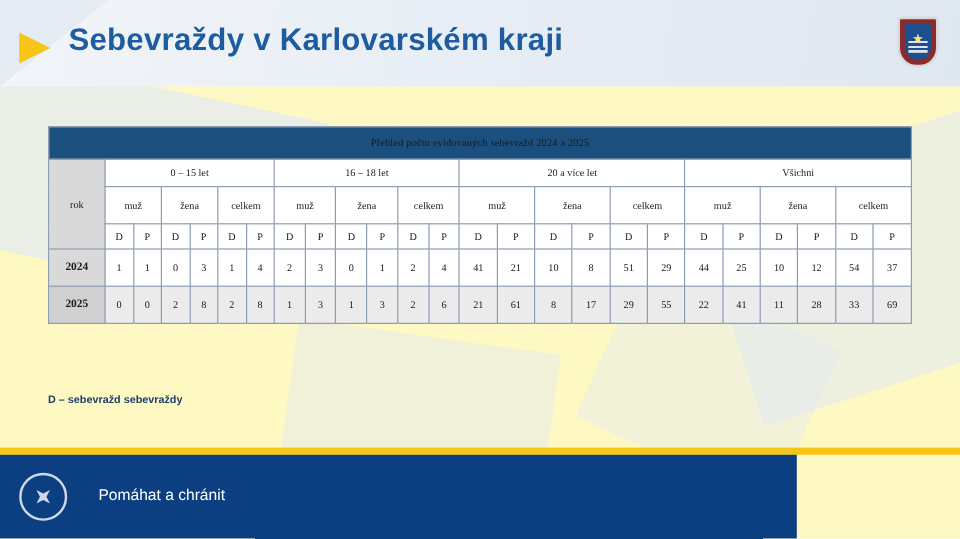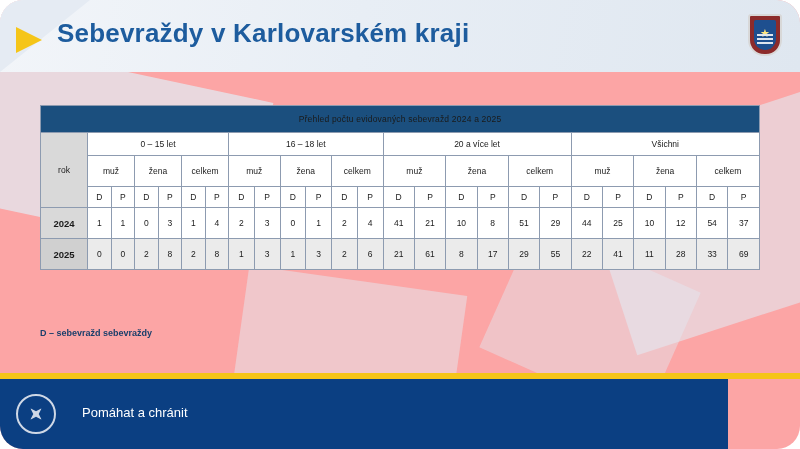--- a/index.html
+++ b/index.html
@@ -10,23 +10,22 @@
     width: 800px;
     height: 449px;
     background: #ffffff;
     font-family: "Liberation Sans", sans-serif;
     overflow: hidden;
     position: relative;
   }
   .slide {
     position: absolute;
     inset: 0;
-    background: #fca5a5;
+    background: #fef9c3;
     overflow: hidden;
-    border-radius: 23px;
   }
   
   .poly {
     position: absolute;
     background: #e3e9f1;
   }
   .p1 { width: 300px; height: 160px; left: -40px; top: 70px; transform: rotate(12deg); opacity: .75; }
   .p2 { width: 260px; height: 200px; right: -60px; top: 120px; transform: rotate(-18deg); opacity: .6; }
   .p3 { width: 220px; height: 120px; left: 240px; top: 280px; transform: rotate(8deg); opacity: .5; }
   .p4 { width: 180px; height: 140px; right: 120px; top: 250px; transform: rotate(24deg); opacity: .45; }
@@ -97,20 +96,21 @@
     width: 16px; height: 10px;
     background: repeating-linear-gradient(to bottom, #dfe5ee 0 2px, transparent 2px 4px);
   }
 
   
   .table-wrap {
     position: absolute;
     left: 40px;
     top: 105px;
     width: 720px;
+    font-family: Liberation Serif, serif;
   }
   table.stat {
     border-collapse: collapse;
     width: 720px;
     table-layout: fixed;
     background: #ffffff;
   }
   table.stat td, table.stat th {
     border: 1px solid #8d9bb0;
     font-size: 8.5px;
@@ -177,21 +177,21 @@
     color: #1b3f6b;
     font-weight: bold;
     line-height: 14px;
   }
 
   
   .footer {
     position: absolute;
     left: 0;
     bottom: 0;
-    width: 728px;
+    width: 664px;
     height: 70px;
     background: #0b3f82;
   }
   .footer-strip {
     position: absolute;
     left: 0;
     bottom: 70px;
     width: 800px;
     height: 6px;
     background: #f5c518;

